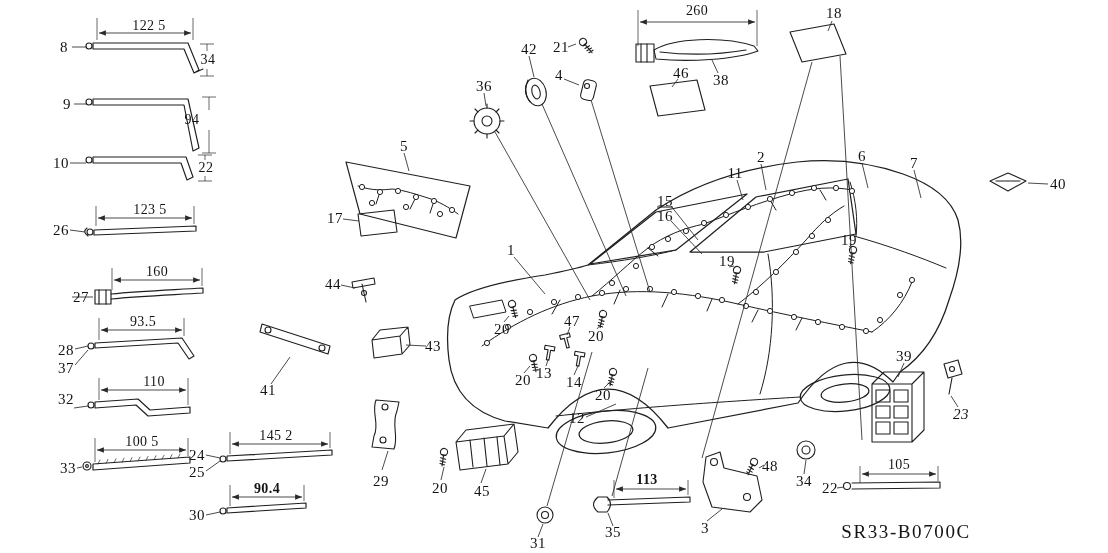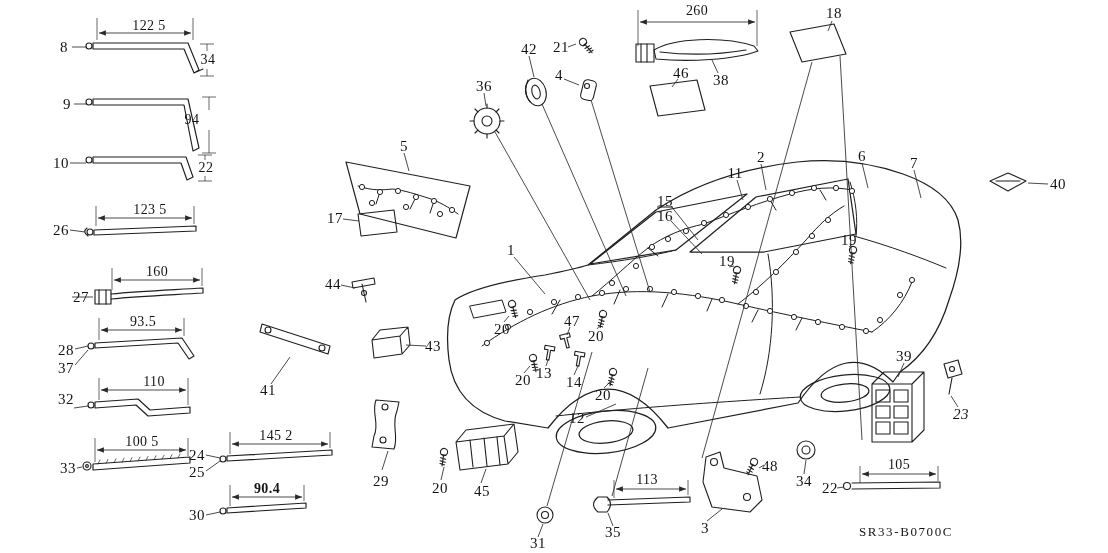--- a/index.html
+++ b/index.html
@@ -7,21 +7,21 @@
     position:relative;width:1108px;height:553px;background:#ffffff;
     overflow:hidden;font-family:"Liberation Serif", serif;
   }
   .stage svg{position:absolute;left:0;top:0;}
   .callout{
     position:absolute;transform:translate(-50%,-50%);
     font-size:15px;color:#141414;white-space:nowrap;letter-spacing:.4px;
     line-height:1;user-select:none;
   }
   .kind-dim{font-size:14px;}
-  .kind-code{font-size:13px;letter-spacing:1.6px;}
+  .kind-code{font-size:19px;letter-spacing:1.6px;}
   
   .ln{fill:none;stroke:#1f1f1f;stroke-width:1.15;stroke-linecap:round;stroke-linejoin:round;}
   .car{fill:none;stroke:#1f1f1f;stroke-width:1.25;stroke-linejoin:round;}
   .hz{fill:none;stroke:#1f1f1f;stroke-width:1;stroke-linecap:round;}
   .ld{fill:none;stroke:#2a2a2a;stroke-width:.85;}
   .dim{fill:none;stroke:#2a2a2a;stroke-width:.85;}
   .ext{fill:none;stroke:#2a2a2a;stroke-width:.7;}
   .ic{fill:none;stroke:#1f1f1f;stroke-width:1.1;stroke-linecap:round;stroke-linejoin:round;}
   .dotc{fill:#ffffff;stroke:#1f1f1f;stroke-width:1;}
 </style>
@@ -395,17 +395,17 @@
       <span class="callout kind-dim" style="left: 192px; top: 120px;">94</span>
       <span class="callout kind-dim" style="left: 206px; top: 168px;">22</span>
       <span class="callout kind-dim" style="left: 150px; top: 210px;">123 5</span>
       <span class="callout kind-dim" style="left: 157px; top: 272px;">160</span>
       <span class="callout kind-dim" style="left: 143px; top: 322px;">93.5</span>
       <span class="callout kind-dim" style="left: 154px; top: 382px;">110</span>
       <span class="callout kind-dim" style="left: 142px; top: 442px;">100 5</span>
       <span class="callout kind-dim" style="left: 276px; top: 436px;">145 2</span>
       <span class="callout kind-dim" style="left: 267px; top: 489px; font-weight: bold;">90.4</span>
       <span class="callout kind-dim" style="left: 697px; top: 11px;">260</span>
-      <span class="callout kind-dim" style="left: 647px; top: 480px;">113</span>
+      <span class="callout kind-dim" style="left: 647px; top: 480px; font-weight: bold;">113</span>
       <span class="callout kind-dim" style="left: 899px; top: 465px;">105</span>
       <span class="callout kind-code" style="left: 906px; top: 531px;">SR33-B0700C</span>
     </div>
 </div>
 
 </body></html>

